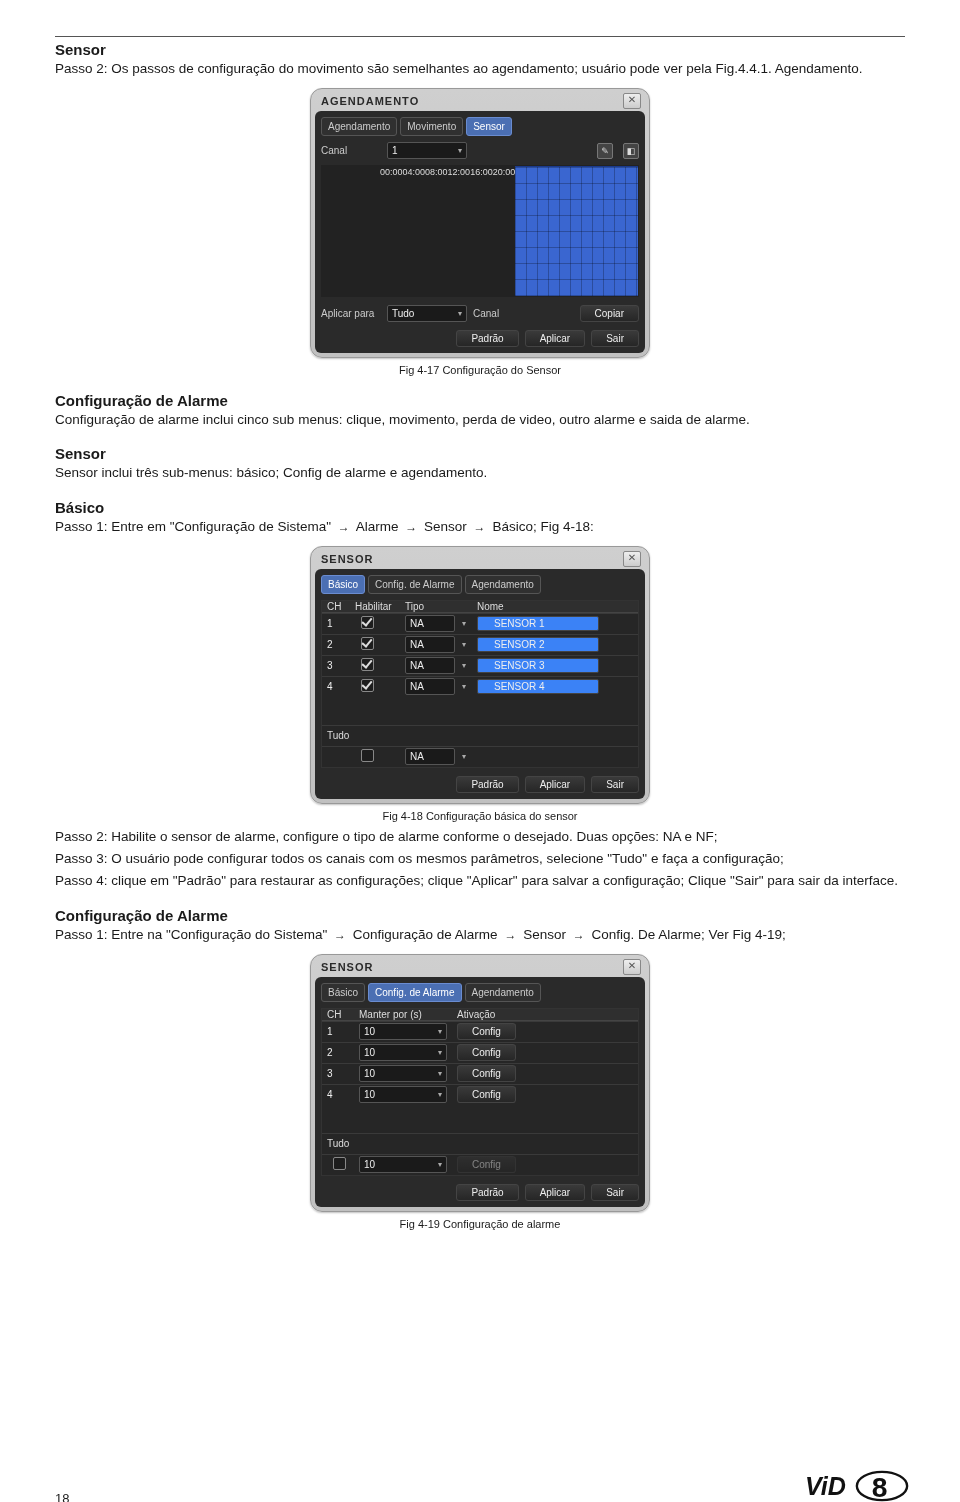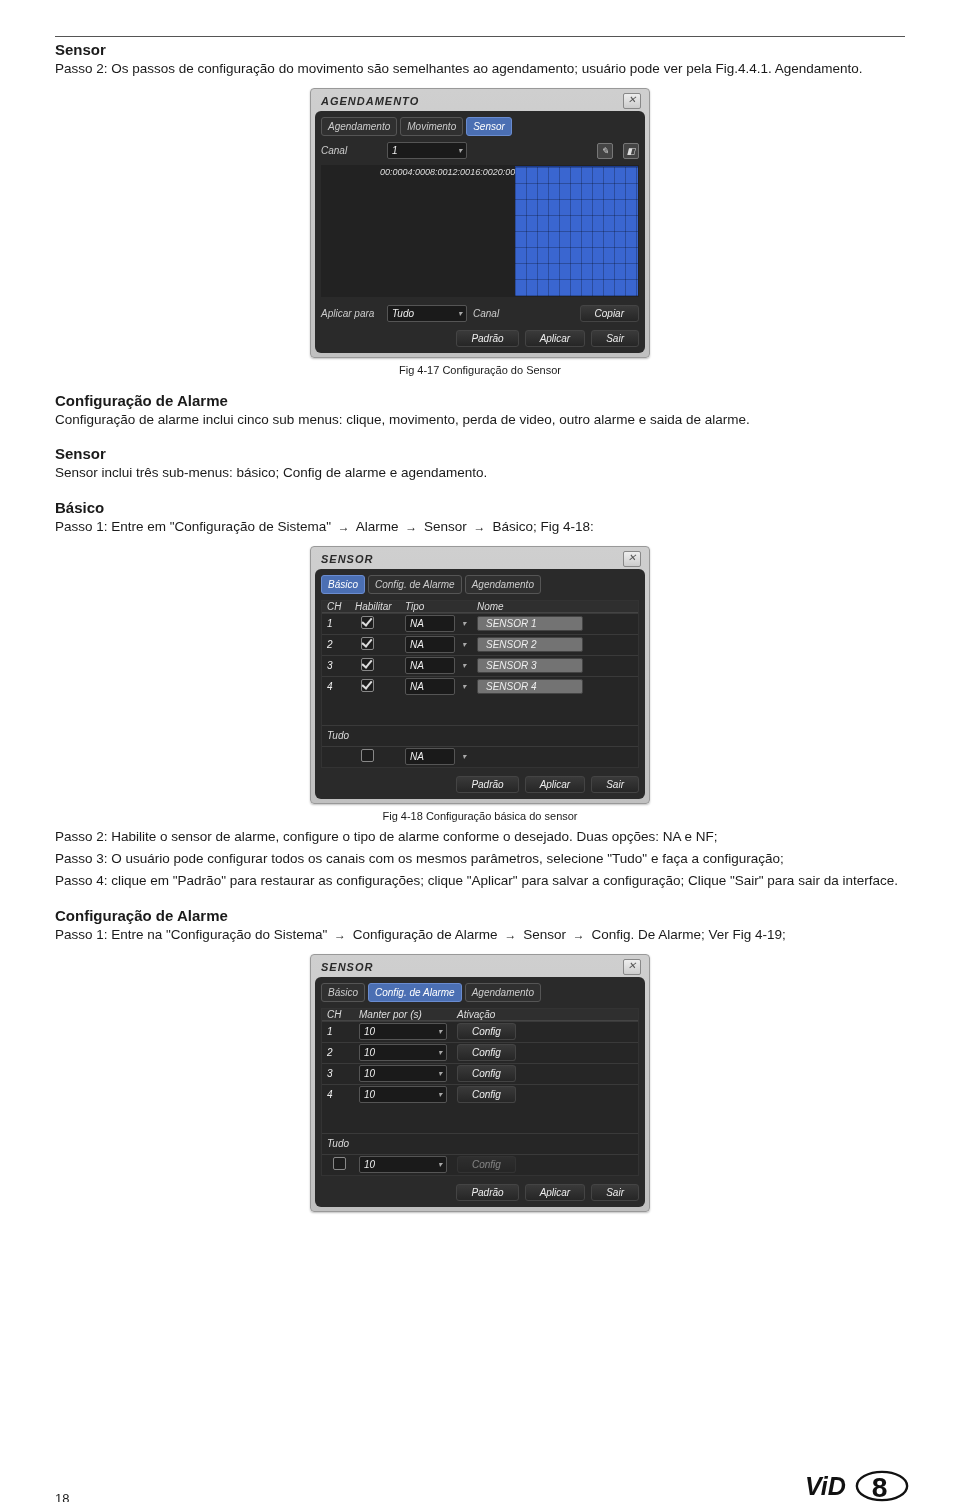--- a/index.html
+++ b/index.html
@@ -5,21 +5,21 @@
   html,body{margin:0;padding:0;background:#fff;font-family:Arial,Helvetica,sans-serif;color:#1a1a1a;}
   .page{width:960px;min-height:1502px;margin:16px auto;position:relative;box-sizing:border-box;padding:20px 55px 0 55px;}
   .hr-top{border:none;border-top:1px solid #555;margin:0 0 2px 0;}
   h3.sec{font-size:15px;font-weight:bold;margin:4px 0 0 0;}
   h3.sub{font-size:15px;font-weight:bold;margin:16px 0 0 0;}
   p.body{font-size:13.5px;line-height:1.35;margin:2px 0 4px 0;}
   p.note{font-size:13.5px;line-height:1.35;margin:2px 0 8px 0;}
   span.italic{font-style:italic;text-decoration:underline;}
   span.arrow{display:inline-block;font-size:12px;vertical-align:middle;padding:0 3px;}
   .caption{font-size:11px;text-align:center;margin:6px 0 6px 0;}
-  .ui{margin:10px auto 4px auto;background:linear-gradient(#cfcfcf,#c0c0c0);border:1px solid #999;border-radius:4px;box-sizing:border-box;box-shadow:0 1px 2px rgba(0,0,0,0.25);font-style:italic;}
+  .ui{margin:10px auto 4px auto;background:linear-gradient(#cfcfcf,#c0c0c0);border:1px solid #999;border-radius:12px;box-sizing:border-box;box-shadow:0 1px 2px rgba(0,0,0,0.25);}
   .ui1{width:340px;}
   .ui2{width:340px;}
   .ui3{width:340px;}
   .ui-title{display:flex;align-items:center;justify-content:space-between;padding:4px 8px 2px 10px;}
   .ui-title-text{color:#2a2a2a;font-size:11px;font-weight:bold;letter-spacing:1px;}
   .close-x{width:16px;height:14px;border:1px solid #888;border-radius:2px;background:linear-gradient(#eee,#ccc);font-size:10px;line-height:12px;text-align:center;color:#555;cursor:pointer;}
   .ui-body{background:#2a2a2a;border-radius:6px;margin:0 4px 4px 4px;padding:6px;color:#ddd;font-size:10px;}
   .tabs{display:flex;gap:3px;margin-bottom:6px;}
   .tab{padding:3px 6px;background:#303030;border:1px solid #555;border-radius:3px;color:#ccc;font-size:10px;cursor:pointer;}
   .tab.sel{background:#4b6fb3;color:#fff;border-color:#6a8cd0;}
@@ -50,21 +50,21 @@
   .thead{display:flex;background:#2f2f2f;border-bottom:1px solid #444;font-size:10px;color:#ddd;}
   .tbody-row{display:flex;border-top:1px solid #3a3a3a;font-size:10px;color:#eee;align-items:center;height:20px;}
   .col-ch{width:28px;padding-left:5px;}
   .col-hab{width:50px;}
   .col-tipo{width:72px;}
   .col-nome{flex:1;}
   .col-hold{width:98px;padding-left:4px;}
   .col-ativ{flex:1;}
   .chk{display:inline-block;width:11px;height:11px;border:1px solid #888;border-radius:2px;background:#1d1d1d;position:relative;margin-left:6px;}
   .chk.on::after{content:"";position:absolute;left:2px;top:-1px;width:4px;height:8px;border:solid #ddd;border-width:0 2px 2px 0;transform:rotate(40deg);}
-  .textfield{background:#737373;border:1px solid #444;border-radius:2px;color:#eee;padding:1px 8px;font-size:10px;min-width:88px;display:inline-block;}
+  .textfield{background:#3b82f6;border:1px solid #444;border-radius:2px;color:#eee;padding:1px 16px;font-size:10px;min-width:88px;display:inline-block;}
   .spacer-rows{height:28px;}
   .tudo-row{display:flex;align-items:center;height:20px;border-top:1px solid #3a3a3a;color:#ddd;font-size:10px;padding-left:5px;}
   .foot-btn-row{display:flex;justify-content:flex-end;gap:6px;margin-top:8px;}
 
   .pagefoot{position:absolute;left:55px;bottom:12px;font-size:13px;}
   .logo{position:absolute;right:45px;bottom:8px;}
   .logo svg{height:40px;}
 </style>
 </head>
 <body>
@@ -323,20 +323,21 @@
           <span class="col-ativ"><span class="ctrl-btn" style="opacity:.45">Config</span></span>
         </div>
       </div>
       <div class="foot-btn-row">
         <span class="ctrl-btn">Padrão</span>
         <span class="ctrl-btn">Aplicar</span>
         <span class="ctrl-btn">Sair</span>
       </div>
     </div>
   </div>
+  <p class="caption">Fig 4-19 Configuração de alarme</p>
 
   <div class="pagefoot">18</div>
   <div class="logo">
     <svg viewBox="0 0 140 48" width="110" height="40">
       <text x="0" y="36" font-family="Arial" font-size="32" font-weight="bold" fill="#111" font-style="italic">ViD</text>
       <ellipse cx="98" cy="24" rx="32" ry="18" fill="none" stroke="#111" stroke-width="3"></ellipse>
       <text x="85" y="38" font-family="Arial" font-size="36" font-weight="900" fill="#111">8</text>
     </svg>
   </div>
 </div>

